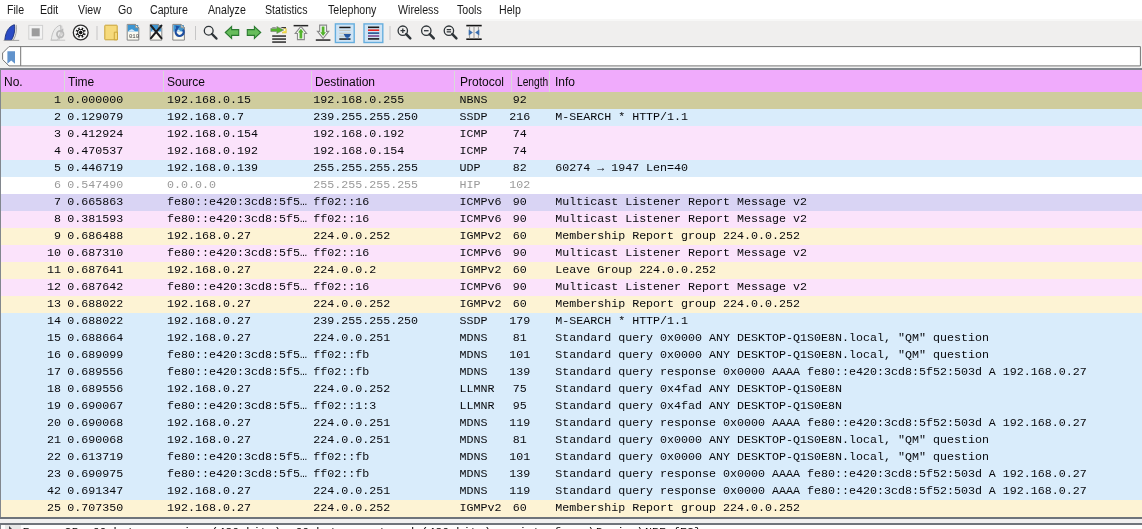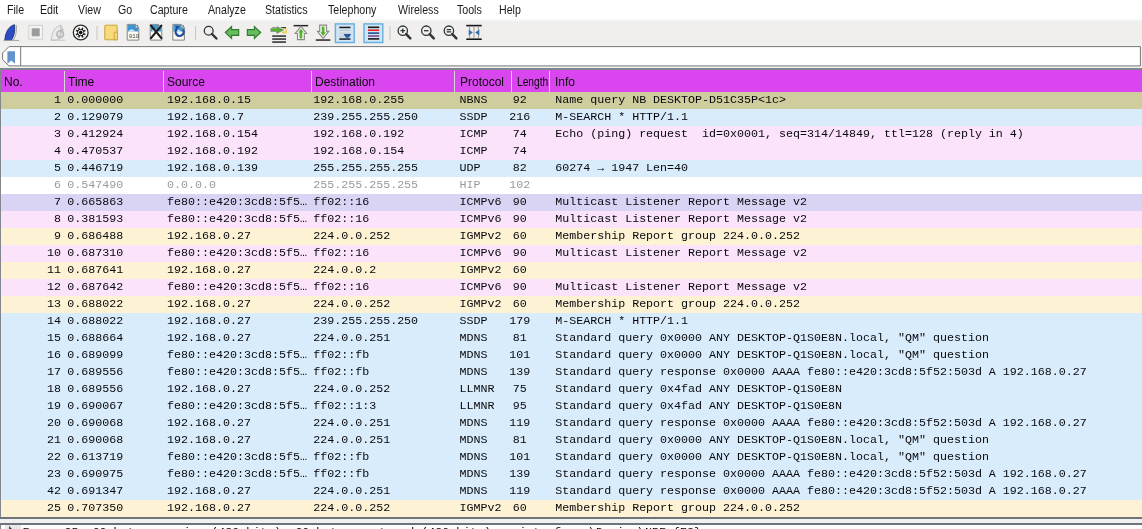--- a/index.html
+++ b/index.html
@@ -4,21 +4,21 @@
 html,body{width:1142px;height:529px;overflow:hidden;background:#fff}
 body{position:relative;font-family:"Liberation Sans",sans-serif;-webkit-font-smoothing:antialiased}
 .abs{position:absolute}
 #menubar{left:0;top:0;width:1142px;height:19px;background:#fff}
 #menubar span{position:absolute;top:3px;font-size:12px;color:#1a1a1a;transform:scaleX(0.885);transform-origin:0 0}
 #msep{left:0;top:19px;width:1142px;height:2px;background:#f7f7f6}
 #toolbar{left:0;top:21px;width:1142px;height:23px;background:#f0efee}
 #gapw{left:0;top:43.8px;width:1142px;height:24.8px;background:#f1f1f0}
 #fph{left:23.2px;top:67px;font-size:14px;color:#858585;letter-spacing:-0.15px}
 #panetop{left:0;top:68px;width:1142px;height:2px;background:#82878e}
-#header{left:0;top:70px;width:1142px;height:22px;background:#d946ef}
+#header{left:0;top:70px;width:1142px;height:22px;background:#f0abfc}
 #header span{position:absolute;top:4.5px;font-size:12px;color:#0a0a0a}
 #header i{position:absolute;top:1px;width:1px;height:21px;background:#d9d9d9}
 #lborder{left:0;top:68px;width:1px;height:461px;background:#82878e}
 .r{position:absolute;left:1px;width:1141px;height:17px;font-family:"Liberation Mono",monospace;font-size:11.66px;line-height:17px;color:#07080c;white-space:pre}
 .r b{position:absolute;font-weight:normal}
 .no{left:0;width:60px;text-align:right}
 .tm{left:66.3px}.sr{left:166px}.ds{left:312.2px}.pr{left:458.5px}
 .ln{left:490px;width:57.5px;text-align:center}
 .in{left:554.2px}
 .k{background:#cfcc9d}.b{background:#d9ecfb}.p{background:#fbe3fb}
@@ -191,31 +191,31 @@
 <i style="left:311px"></i>
 <span style="left:315px">Destination</span>
 <i style="left:454px"></i>
 <span style="left:460px">Protocol</span>
 <i style="left:511px"></i>
 <span style="transform:scaleX(0.85);transform-origin:0 0;left:517px">Length</span>
 <i style="left:549px"></i>
 <span style="left:555px">Info</span>
 </div>
 <div id="lborder" class="abs"></div>
-<div class="r k" style="top:92px"><b class="no">1</b><b class="tm">0.000000</b><b class="sr">192.168.0.15</b><b class="ds">192.168.0.255</b><b class="pr">NBNS</b><b class="ln">92</b><b class="in">Name query NB DESKTOP-D51C35P&lt;1c&gt;</b></div>
+<div class="r k" style="top:92px"><b class="no">1</b><b class="tm">0.000000</b><b class="sr">192.168.0.15</b><b class="ds">192.168.0.255</b><b class="pr">NBNS</b><b class="ln">92</b></div>
 <div class="r b" style="top:109px"><b class="no">2</b><b class="tm">0.129079</b><b class="sr">192.168.0.7</b><b class="ds">239.255.255.250</b><b class="pr">SSDP</b><b class="ln">216</b><b class="in">M-SEARCH * HTTP/1.1</b></div>
-<div class="r p" style="top:126px"><b class="no">3</b><b class="tm">0.412924</b><b class="sr">192.168.0.154</b><b class="ds">192.168.0.192</b><b class="pr">ICMP</b><b class="ln">74</b><b class="in">Echo (ping) request  id=0x0001, seq=314/14849, ttl=128 (reply in 4)</b></div>
+<div class="r p" style="top:126px"><b class="no">3</b><b class="tm">0.412924</b><b class="sr">192.168.0.154</b><b class="ds">192.168.0.192</b><b class="pr">ICMP</b><b class="ln">74</b></div>
 <div class="r p" style="top:143px"><b class="no">4</b><b class="tm">0.470537</b><b class="sr">192.168.0.192</b><b class="ds">192.168.0.154</b><b class="pr">ICMP</b><b class="ln">74</b></div>
 <div class="r b" style="top:160px"><b class="no">5</b><b class="tm">0.446719</b><b class="sr">192.168.0.139</b><b class="ds">255.255.255.255</b><b class="pr">UDP</b><b class="ln">82</b><b class="in">60274 → 1947 Len=40</b></div>
 <div class="r w" style="top:177px"><b class="no">6</b><b class="tm">0.547490</b><b class="sr">0.0.0.0</b><b class="ds">255.255.255.255</b><b class="pr">HIP</b><b class="ln">102</b></div>
 <div class="r l" style="top:194px"><b class="no">7</b><b class="tm">0.665863</b><b class="sr">fe80::e420:3cd8:5f5…</b><b class="ds">ff02::16</b><b class="pr">ICMPv6</b><b class="ln">90</b><b class="in">Multicast Listener Report Message v2</b></div>
 <div class="r p" style="top:211px"><b class="no">8</b><b class="tm">0.381593</b><b class="sr">fe80::e420:3cd8:5f5…</b><b class="ds">ff02::16</b><b class="pr">ICMPv6</b><b class="ln">90</b><b class="in">Multicast Listener Report Message v2</b></div>
 <div class="r c" style="top:228px"><b class="no">9</b><b class="tm">0.686488</b><b class="sr">192.168.0.27</b><b class="ds">224.0.0.252</b><b class="pr">IGMPv2</b><b class="ln">60</b><b class="in">Membership Report group 224.0.0.252</b></div>
 <div class="r p" style="top:245px"><b class="no">10</b><b class="tm">0.687310</b><b class="sr">fe80::e420:3cd8:5f5…</b><b class="ds">ff02::16</b><b class="pr">ICMPv6</b><b class="ln">90</b><b class="in">Multicast Listener Report Message v2</b></div>
-<div class="r c" style="top:262px"><b class="no">11</b><b class="tm">0.687641</b><b class="sr">192.168.0.27</b><b class="ds">224.0.0.2</b><b class="pr">IGMPv2</b><b class="ln">60</b></div>
+<div class="r c" style="top:262px"><b class="no">11</b><b class="tm">0.687641</b><b class="sr">192.168.0.27</b><b class="ds">224.0.0.2</b><b class="pr">IGMPv2</b><b class="ln">60</b><b class="in">Leave Group 224.0.0.252</b></div>
 <div class="r p" style="top:279px"><b class="no">12</b><b class="tm">0.687642</b><b class="sr">fe80::e420:3cd8:5f5…</b><b class="ds">ff02::16</b><b class="pr">ICMPv6</b><b class="ln">90</b><b class="in">Multicast Listener Report Message v2</b></div>
 <div class="r c" style="top:296px"><b class="no">13</b><b class="tm">0.688022</b><b class="sr">192.168.0.27</b><b class="ds">224.0.0.252</b><b class="pr">IGMPv2</b><b class="ln">60</b><b class="in">Membership Report group 224.0.0.252</b></div>
 <div class="r b" style="top:313px"><b class="no">14</b><b class="tm">0.688022</b><b class="sr">192.168.0.27</b><b class="ds">239.255.255.250</b><b class="pr">SSDP</b><b class="ln">179</b><b class="in">M-SEARCH * HTTP/1.1</b></div>
 <div class="r b" style="top:330px"><b class="no">15</b><b class="tm">0.688664</b><b class="sr">192.168.0.27</b><b class="ds">224.0.0.251</b><b class="pr">MDNS</b><b class="ln">81</b><b class="in">Standard query 0x0000 ANY DESKTOP-Q1S0E8N.local, "QM" question</b></div>
 <div class="r b" style="top:347px"><b class="no">16</b><b class="tm">0.689099</b><b class="sr">fe80::e420:3cd8:5f5…</b><b class="ds">ff02::fb</b><b class="pr">MDNS</b><b class="ln">101</b><b class="in">Standard query 0x0000 ANY DESKTOP-Q1S0E8N.local, "QM" question</b></div>
 <div class="r b" style="top:364px"><b class="no">17</b><b class="tm">0.689556</b><b class="sr">fe80::e420:3cd8:5f5…</b><b class="ds">ff02::fb</b><b class="pr">MDNS</b><b class="ln">139</b><b class="in">Standard query response 0x0000 AAAA fe80::e420:3cd8:5f52:503d A 192.168.0.27</b></div>
 <div class="r b" style="top:381px"><b class="no">18</b><b class="tm">0.689556</b><b class="sr">192.168.0.27</b><b class="ds">224.0.0.252</b><b class="pr">LLMNR</b><b class="ln">75</b><b class="in">Standard query 0x4fad ANY DESKTOP-Q1S0E8N</b></div>
 <div class="r b" style="top:398px"><b class="no">19</b><b class="tm">0.690067</b><b class="sr">fe80::e420:3cd8:5f5…</b><b class="ds">ff02::1:3</b><b class="pr">LLMNR</b><b class="ln">95</b><b class="in">Standard query 0x4fad ANY DESKTOP-Q1S0E8N</b></div>
 <div class="r b" style="top:415px"><b class="no">20</b><b class="tm">0.690068</b><b class="sr">192.168.0.27</b><b class="ds">224.0.0.251</b><b class="pr">MDNS</b><b class="ln">119</b><b class="in">Standard query response 0x0000 AAAA fe80::e420:3cd8:5f52:503d A 192.168.0.27</b></div>
 <div class="r b" style="top:432px"><b class="no">21</b><b class="tm">0.690068</b><b class="sr">192.168.0.27</b><b class="ds">224.0.0.251</b><b class="pr">MDNS</b><b class="ln">81</b><b class="in">Standard query 0x0000 ANY DESKTOP-Q1S0E8N.local, "QM" question</b></div>

